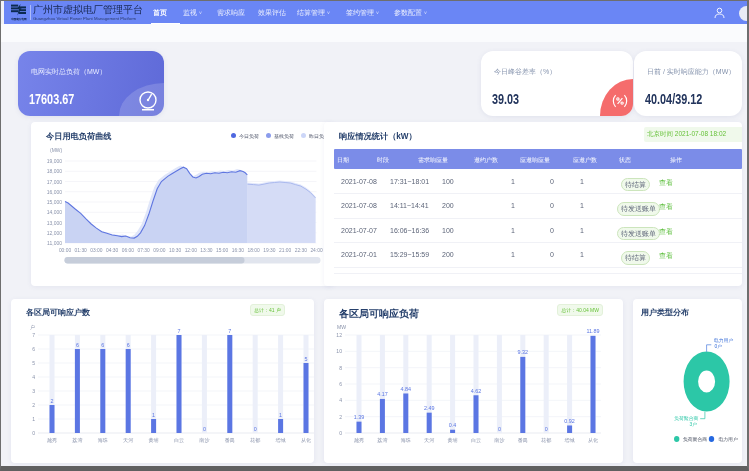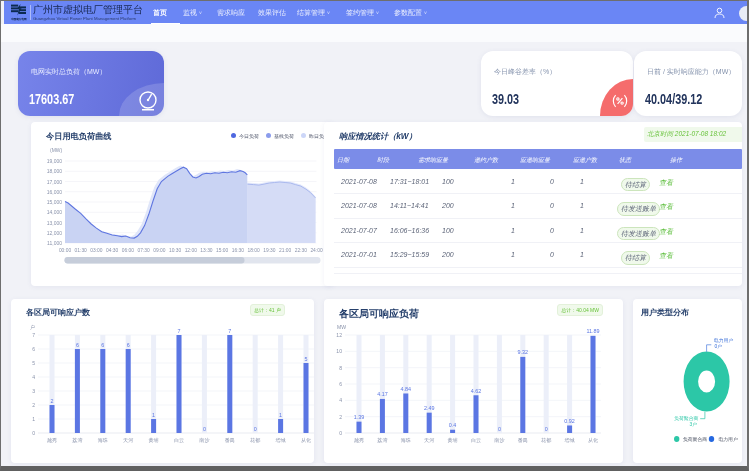--- a/index.html
+++ b/index.html
@@ -152,21 +152,21 @@
         <path d="M216.3,38.5 L222.6,39.0 L227.9,39.5 L233.1,38.5 L238.3,37.5 L243.6,37.0 L248.8,36.5 L254.1,37.0 L259.3,37.5 L264.5,39.0 L269.8,40.6 L275.0,43.6 L279.2,46.7 L284.5,52.4 L284.45208333333335,99 L216.33749999999998,99 Z" fill="#e4e9fb"></path>
         <path d="M216.3,40.1 L222.6,40.6 L227.9,41.1 L233.1,40.1 L238.3,39.0 L243.6,38.5 L248.8,38.0 L254.1,38.5 L259.3,39.0 L264.5,40.6 L269.8,42.1 L275.0,45.2 L279.2,48.3 L284.5,53.9 L284.45208333333335,99 L216.33749999999998,99 Z" fill="#d5dcf6"></path>
         <path d="M216.3,40.1 L222.6,40.6 L227.9,41.1 L233.1,40.1 L238.3,39.0 L243.6,38.5 L248.8,38.0 L254.1,38.5 L259.3,39.0 L264.5,40.6 L269.8,42.1 L275.0,45.2 L279.2,48.3 L284.5,53.9" fill="none" stroke="#a9b8ee" stroke-width="1"></path>
         <path d="M34.0,57.5 L37.1,59.0 L44.5,65.2 L49.7,69.3 L55.0,74.9 L60.2,80.0 L65.4,84.1 L70.7,87.7 L75.9,89.3 L81.2,91.0 L86.4,91.8 L90.6,92.6 L94.8,92.0 L99.0,93.7 L103.2,94.1 L106.3,92.3 L109.5,88.8 L113.6,81.6 L117.8,70.3 L122.0,57.0 L126.2,44.7 L130.4,37.5 L136.7,32.4 L140.9,29.8 L145.1,27.3 L149.3,24.7 L152.4,23.2 L155.6,24.7 L158.7,29.3 L161.8,32.9 L165.0,33.9 L168.1,32.4 L171.3,30.3 L175.5,29.3 L179.7,29.8 L183.9,28.8 L188.0,29.3 L192.2,28.3 L196.4,28.8 L200.6,27.8 L204.8,28.3 L209.0,26.7 L212.1,27.5 L214.2,28.8 L216.3,30.8 L216.33749999999998,99 L34,99 Z" fill="#c9d3f3"></path>
         <path d="M34.0,57.5 L37.1,59.0 L44.5,65.2 L49.7,69.3 L55.0,74.9 L60.2,80.0 L65.4,84.1 L70.7,87.7 L75.9,89.3 L81.2,91.0 L86.4,91.8 L90.6,92.6 L94.8,92.0 L99.0,93.7 L103.2,94.1 L106.3,92.3 L109.5,88.8 L113.6,81.6 L117.8,70.3 L122.0,57.0 L126.2,44.7 L130.4,37.5 L136.7,32.4 L140.9,29.8 L145.1,27.3 L149.3,24.7 L152.4,23.2 L155.6,24.7 L158.7,29.3 L161.8,32.9 L165.0,33.9 L168.1,32.4 L171.3,30.3 L175.5,29.3 L179.7,29.8 L183.9,28.8 L188.0,29.3 L192.2,28.3 L196.4,28.8 L200.6,27.8 L204.8,28.3 L209.0,26.7 L212.1,27.5 L214.2,28.8 L216.3,30.8" fill="none" stroke="#5f76e0" stroke-width="1.1"></path>
         <rect x="33.5" y="113" width="256" height="6.5" rx="3.2" fill="#e1e5ee"></rect>
         <rect x="33.5" y="113" width="180" height="6.5" rx="3.2" fill="#c6cdda"></rect>
       </svg>
   </div>
 
-  <div class="panel" style="left:323px; top:121px; width:418px; height:164px;font-style:italic;">
+  <div class="panel" style="left:323px; top:121px; width:418px; height:164px;">
     <div class="ptitle">响应情况统计（kW）</div>
     <div class="gbadge" style="right:0; width:98px; top:4.5px; height:15px; line-height:14px; font-size:6.5px; border:none; border-radius:2px 0 0 2px; padding-right:0; overflow:hidden;">北京时间  2021-07-08 18:02</div>
     <div class="thead">
       <span style="left:3px;">日期</span>
         <span style="left:43px;">时段</span>
         <span style="left:84px;">需求响应量</span>
         <span style="left:140px;">邀约户数</span>
         <span style="left:186px;">应邀响应量</span>
         <span style="left:239px;">应邀户数</span>
         <span style="left:285px;">状态</span>

